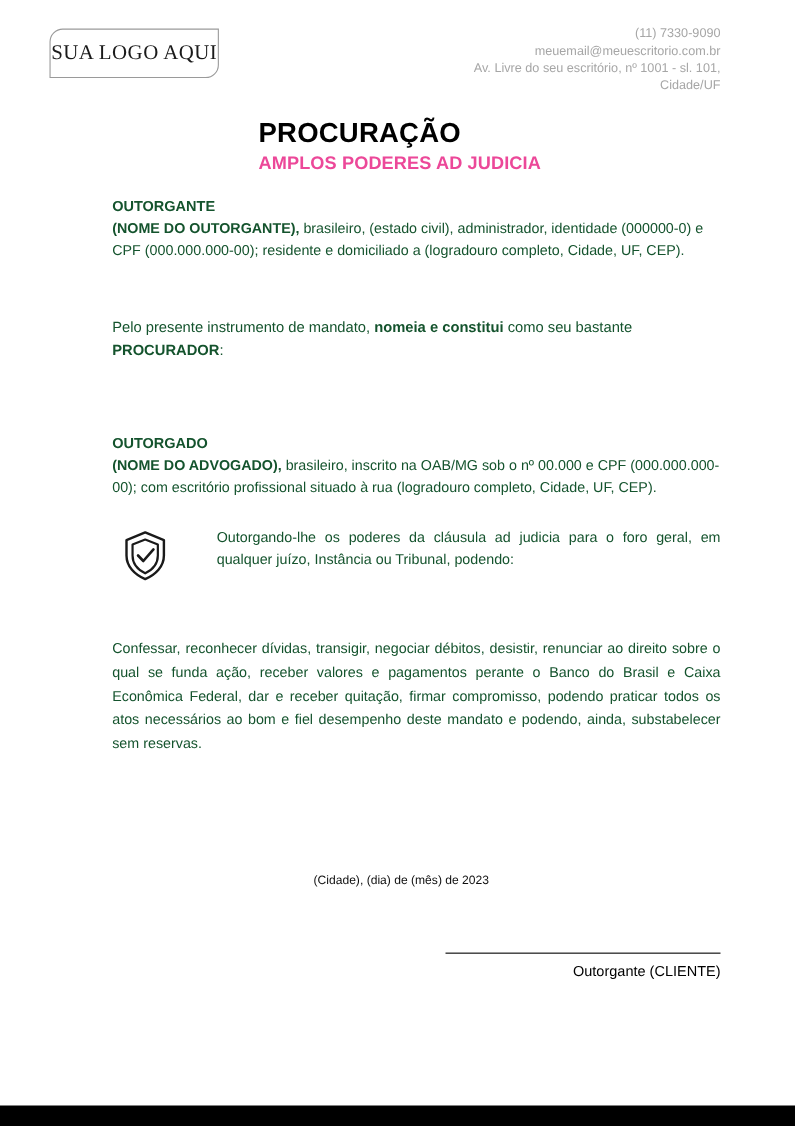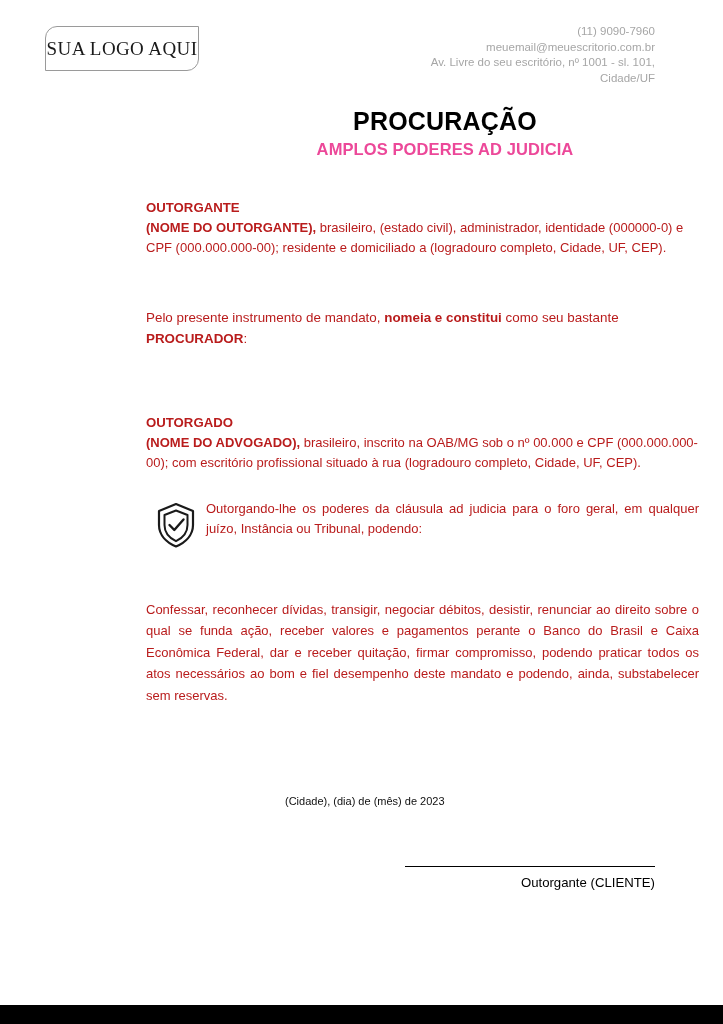--- a/index.html
+++ b/index.html
@@ -58,21 +58,21 @@
     font-size: 11.5px;
     line-height: 15.5px;
   }
   .contact div { white-space: nowrap; }
 
   
   .title-block {
     position: absolute;
     top: 106px;
     right: 68px;
-    text-align: center;
+    text-align: left;
     width: 420px;
   }
   .doc-title {
     font-size: 25px;
     font-weight: bold;
     letter-spacing: 0.2px;
     line-height: 30px;
     color: #000;
   }
   .doc-subtitle {
@@ -81,26 +81,25 @@
     letter-spacing: 0.1px;
     line-height: 22px;
     margin-top: 2px;
     color: #ec4899;
   }
 
   
   .body-area {
     position: absolute;
     left: 102px;
-    top: 198px;
+    top: 178px;
     width: 553px;
     font-size: 13px;
     line-height: 19.5px;
-    color: #b91c1c;
-    margin-left: 44px;
+    color: #14532d;
   }
   .sec-label {
     font-weight: bold;
     font-size: 13.2px;
     line-height: 20px;
   }
   .party-para {
     margin: 0 0 0 0;
     line-height: 20px;
   }
@@ -114,20 +113,21 @@
   .nomeia-para {
     line-height: 21px;
     font-size: 13.4px;
   }
 
   
   .clause-row {
     display: flex;
     align-items: flex-start;
     margin-left: 8px;
+    gap: 35px;
   }
   .shield-icon {
     flex: 0 0 auto;
     width: 44px;
     height: 48px;
     margin-top: 2px;
   }
   .clause-text {
     flex: 1 1 auto;
     text-align: justify;
@@ -185,21 +185,21 @@
 
 <div id="page">
 
   <div class="header">
 
     <div class="logo-box">
       <span class="logo-text">SUA LOGO AQUI</span>
     </div>
 
     <div class="contact">
-      <div>(11) 9090-7960</div>
+      <div>(11) 7330-9090</div>
       <div>meuemail@meuescritorio.com.br</div>
       <div>Av. Livre do seu escritório, nº 1001 - sl. 101,</div>
       <div>Cidade/UF</div>
     </div>
   </div>
 
   <div class="title-block">
     <div class="doc-title">PROCURAÇÃO</div>
     <div class="doc-subtitle">AMPLOS PODERES AD JUDICIA</div>
   </div>

